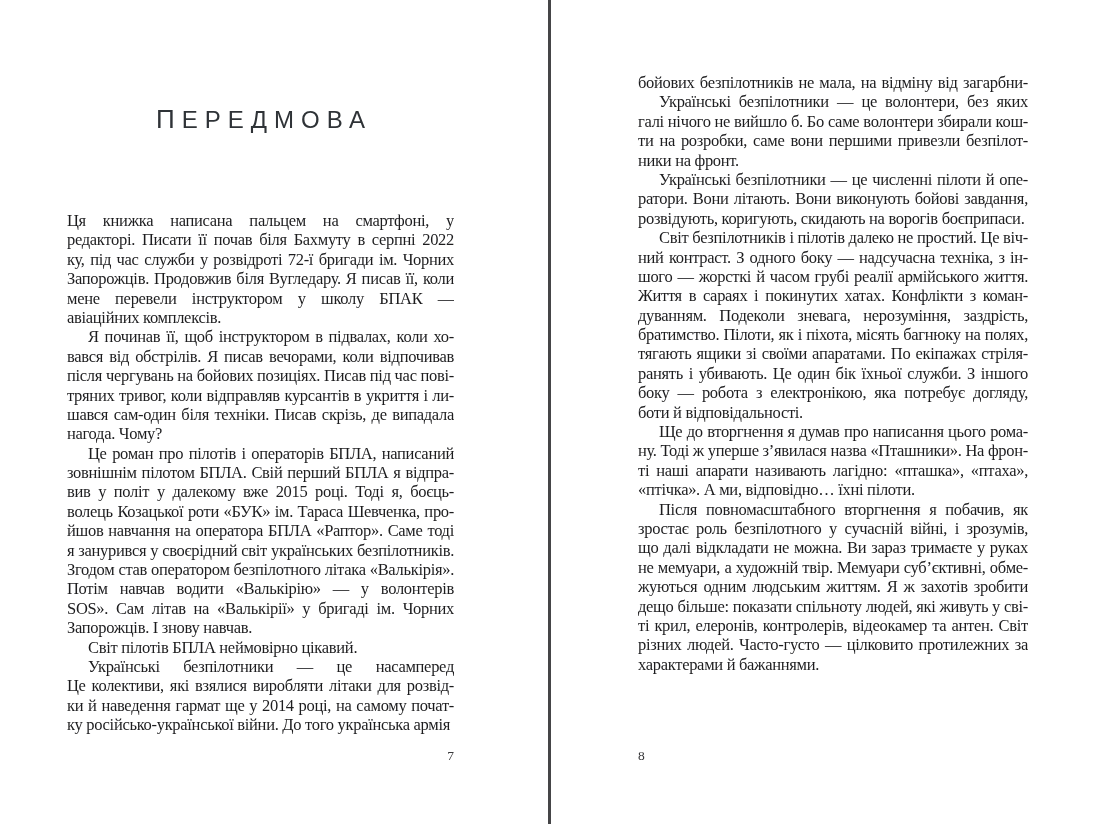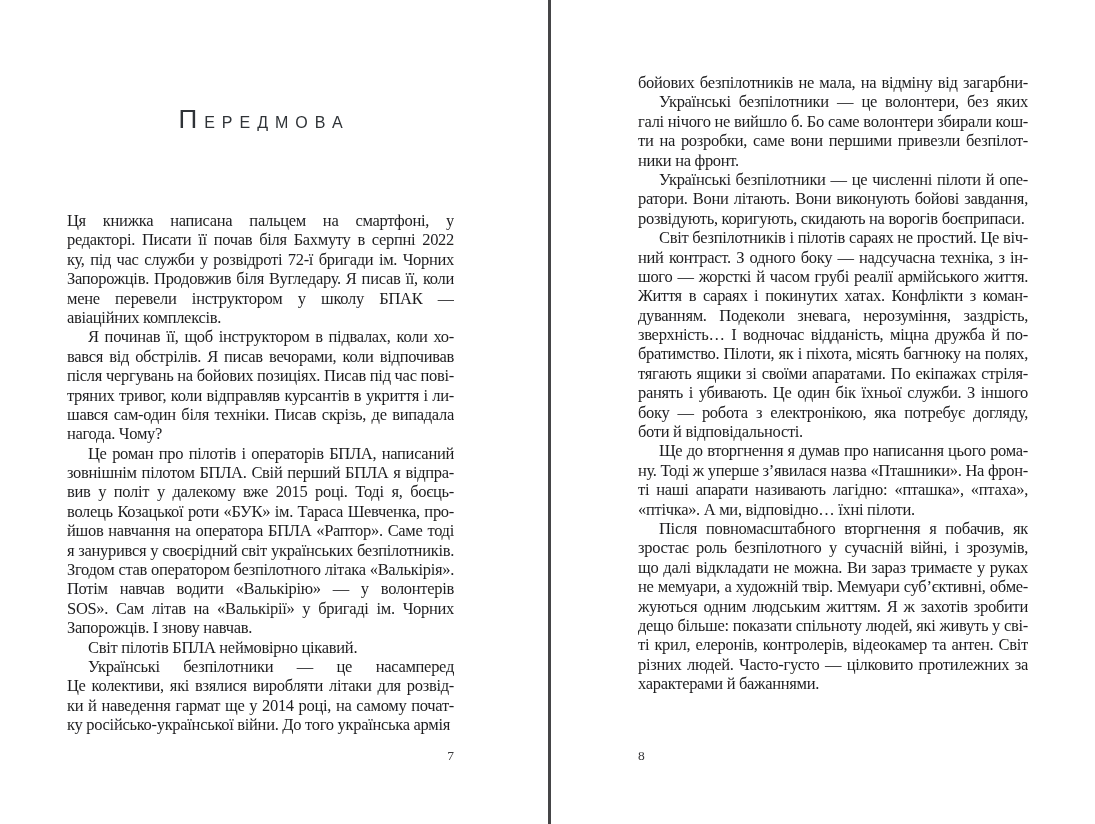--- a/index.html
+++ b/index.html
@@ -12,21 +12,21 @@
     position:absolute; left:548px; top:0; width:3px; height:824px;
     background:#454547;
   }
   .col { position:absolute; top:0; height:704px; }
   .col-left  { left:67px;  width:387px; }
   .col-right { left:638px; width:390px; }
   .heading {
     position:absolute; top:104px; left:0; width:100%;
     text-align:center;
     font-family:"Liberation Sans", sans-serif;
-    font-size:16px; line-height:30px; font-weight:400;
+    font-size:24px; line-height:30px; font-weight:400;
     letter-spacing:7px; padding-left:7px; box-sizing:border-box;
     color:#2f3337;
   }
   .heading::first-letter { font-size:26px; }
   .page-body { position:absolute; left:0; right:0; }
   .body-left  { top:211px; }
   .body-right { top:73px; }
   .line {
     height:19.4px; line-height:19.4px;
     font-family:"Liberation Serif", serif;
@@ -89,26 +89,25 @@
   <div class="col col-right">
     <div class="page-body body-right">
         <div class="line">бойових безпілотників не мала, на відміну від загарбни-</div>
         <div class="line indent">Українські безпілотники — це волонтери, без яких уза-</div>
         <div class="line">галі нічого не вийшло б. Бо саме волонтери збирали кош-</div>
         <div class="line">ти на розробки, саме вони першими привезли безпілот-</div>
         <div class="line last">ники на фронт.</div>
         <div class="line indent">Українські безпілотники — це численні пілоти й опе-</div>
         <div class="line">ратори. Вони літають. Вони виконують бойові завдання,</div>
         <div class="line last">розвідують, коригують, скидають на ворогів боєприпаси.</div>
-        <div class="line indent">Світ безпілотників і пілотів сараях не простий. Це віч-</div>
+        <div class="line indent">Світ безпілотників і пілотів далеко не простий. Це віч-</div>
         <div class="line">ний контраст. З одного боку — надсучасна техніка, з ін-</div>
         <div class="line">шого — жорсткі й часом грубі реалії армійського життя.</div>
         <div class="line">Життя в сараях і покинутих хатах. Конфлікти з коман-</div>
         <div class="line">дуванням. Подеколи зневага, нерозуміння, заздрість,</div>
-        <div class="line">зверхність… І водночас відданість, міцна дружба й по-</div>
         <div class="line">братимство. Пілоти, як і піхота, місять багнюку на полях,</div>
         <div class="line">тягають ящики зі своїми апаратами. По екіпажах стріля-</div>
         <div class="line">ранять і убивають. Це один бік їхньої служби. З іншого</div>
         <div class="line">боку — робота з електронікою, яка потребує догляду, тур-</div>
         <div class="line last">боти й відповідальності.</div>
         <div class="line indent">Ще до вторгнення я думав про написання цього рома-</div>
         <div class="line">ну. Тоді ж уперше з’явилася назва «Пташники». На фрон-</div>
         <div class="line">ті наші апарати називають лагідно: «пташка», «птаха»,</div>
         <div class="line last">«птічка». А ми, відповідно… їхні пілоти.</div>
         <div class="line indent">Після повномасштабного вторгнення я побачив, як</div>

